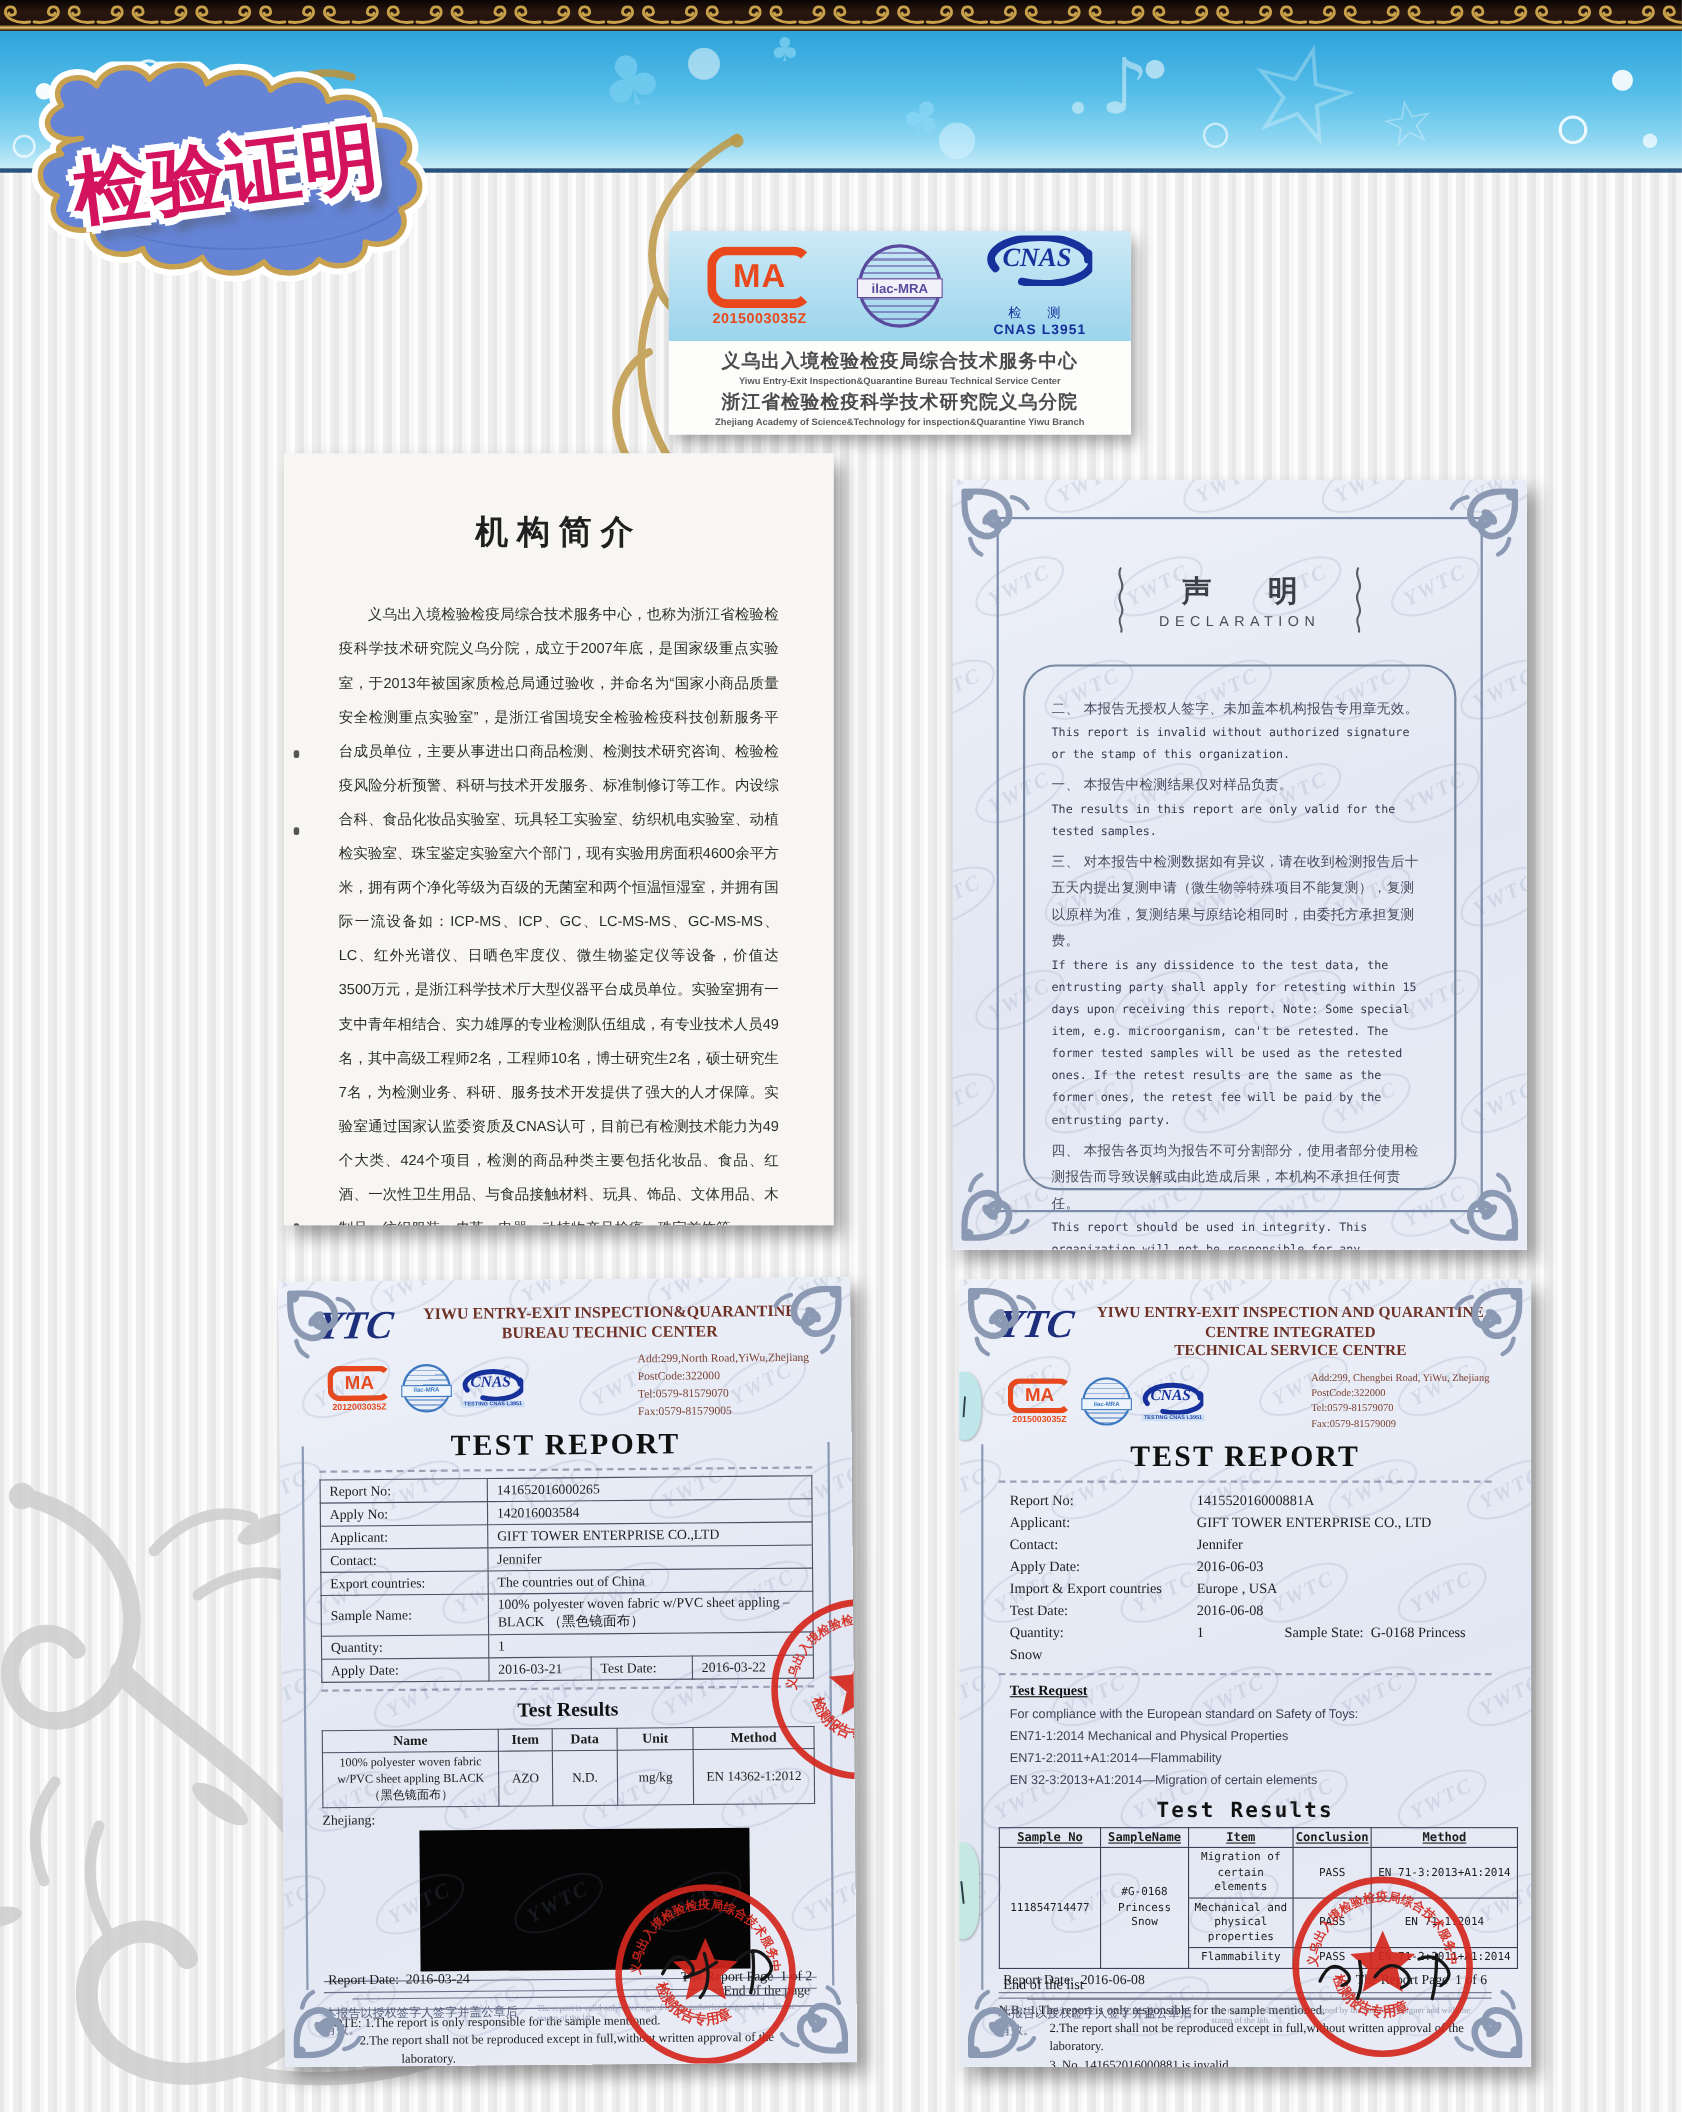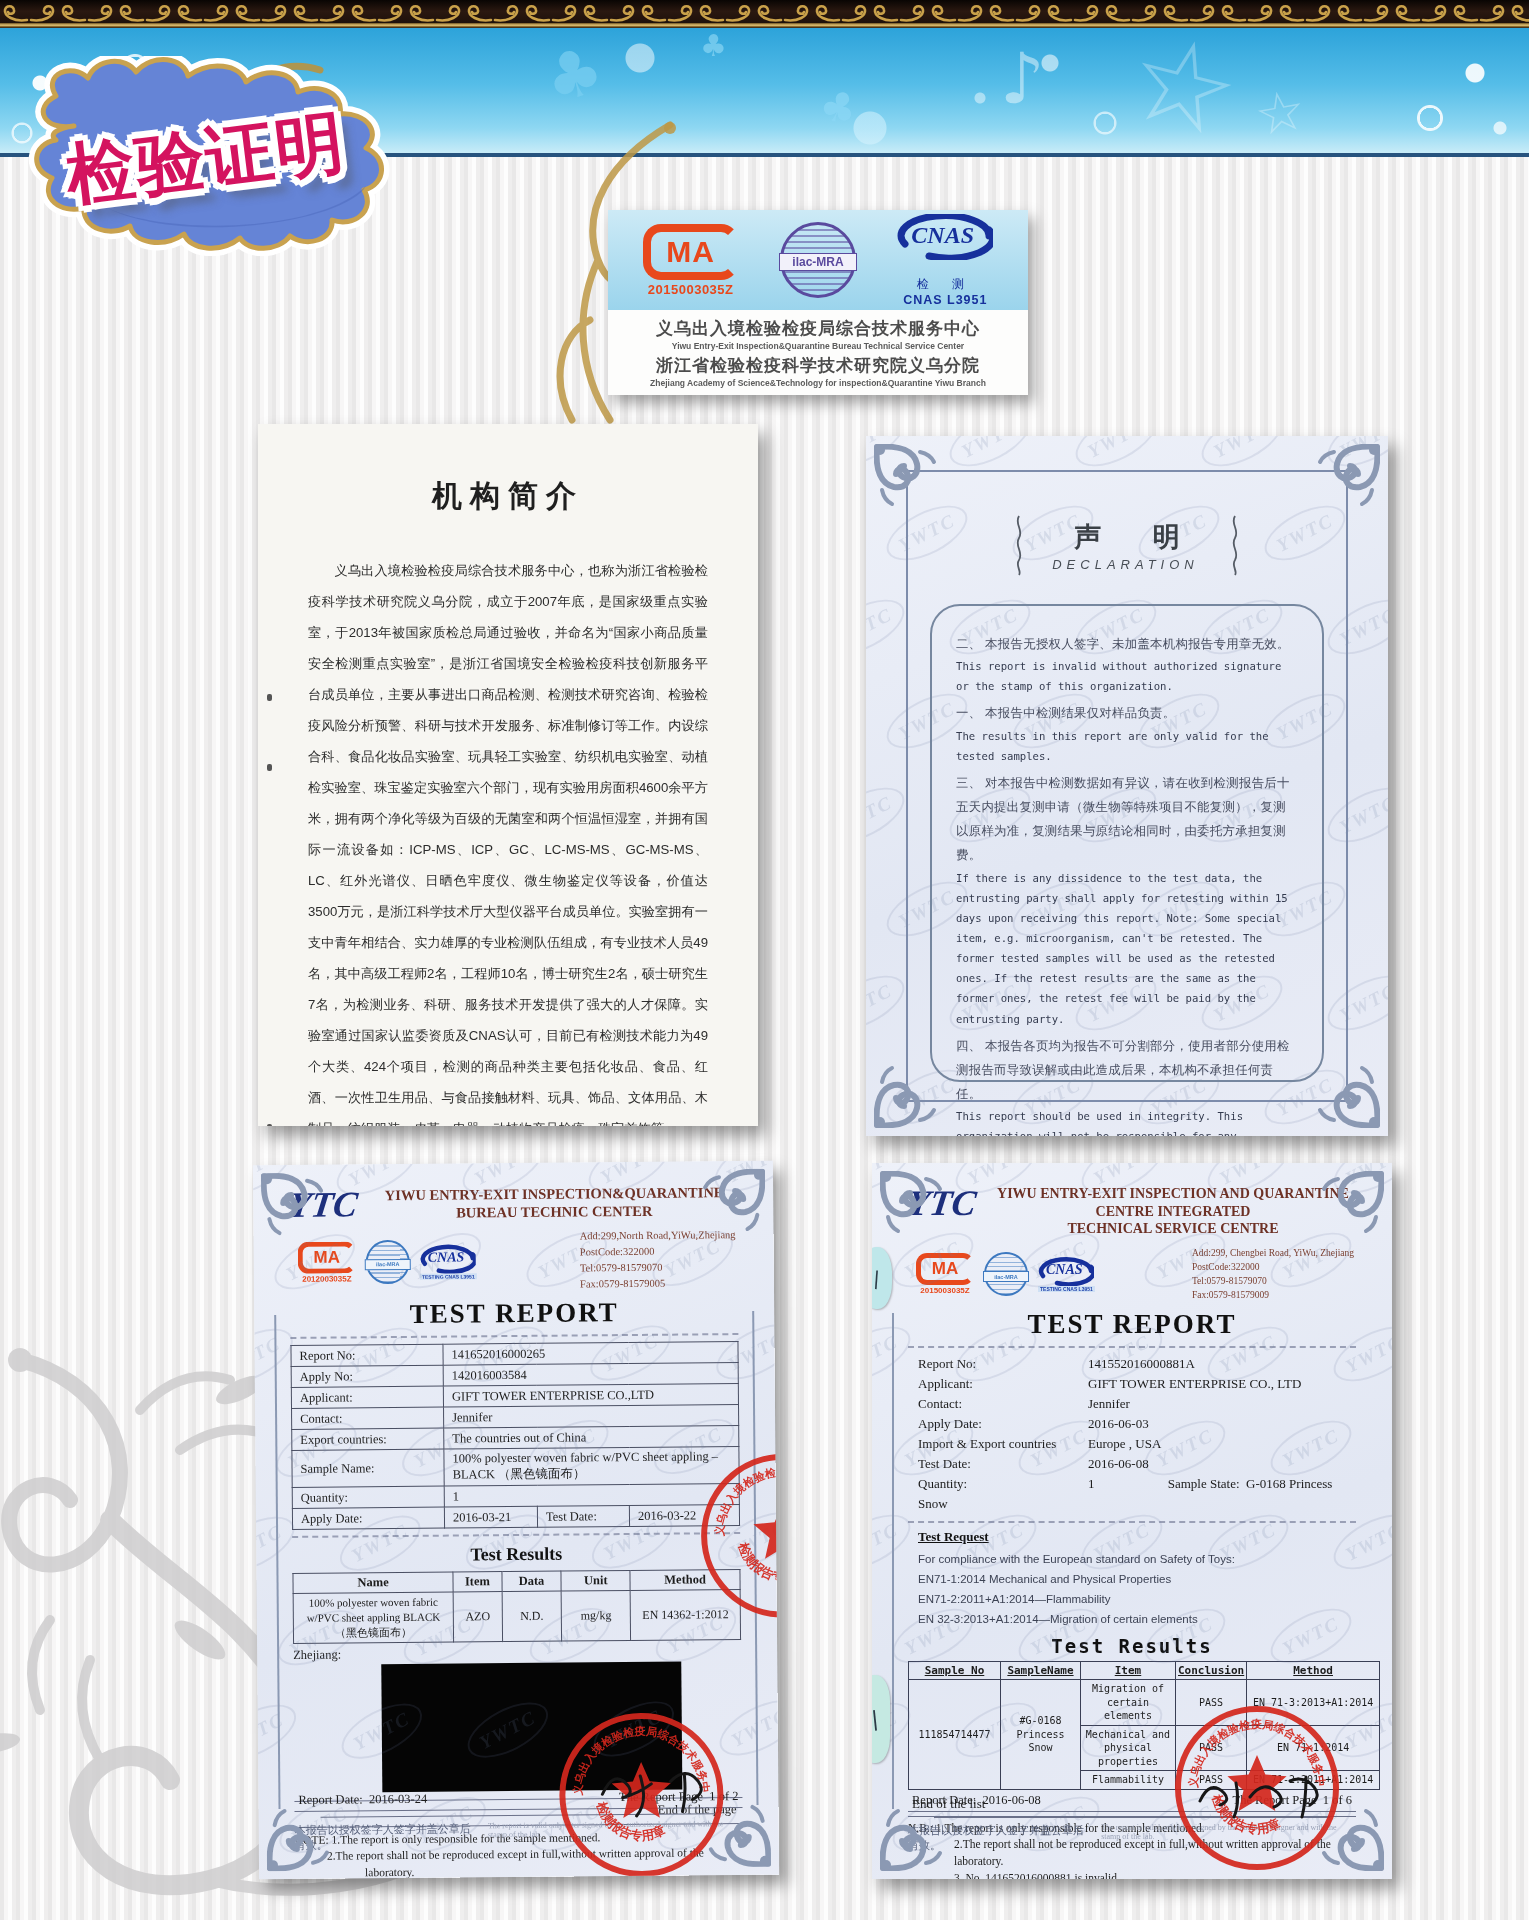--- a/index.html
+++ b/index.html
@@ -62,31 +62,31 @@
   
   .doc{position:absolute;box-shadow:8px 10px 16px rgba(0,0,0,.38);overflow:hidden;z-index:3;}
   .paper-white{background:#f7f6f2;}
   .paper-blue{background:linear-gradient(160deg,#eef1f9,#e2e7f3 55%,#e9ecf6);}
   .wm-layer{position:absolute;inset:0;overflow:hidden;pointer-events:none;}
   .wm{position:absolute;width:88px;height:42px;border:2px solid rgba(108,124,162,.15);border-radius:50%;color:rgba(108,124,162,.17);font:italic bold 19px "Liberation Serif",serif;display:flex;align-items:center;justify-content:center;transform:rotate(-27deg);letter-spacing:2px;}
   .corner{position:absolute;width:70px;height:70px;z-index:2;}
   .corner.tl{left:8px;top:8px}.corner.tr{right:8px;top:8px;transform:scaleX(-1)}
   .corner.bl{left:8px;bottom:8px;transform:scaleY(-1)}.corner.br{right:8px;bottom:8px;transform:scale(-1,-1)}
   
-  #doc-intro{left:258px;top:424px;width:500px;height:702px;padding:52px 50px 0;}
+  #doc-intro{left:258px;top:412px;width:500px;height:702px;padding:52px 50px 0;}
   .intro-title{text-align:center;font-size:30px;font-weight:bold;letter-spacing:8px;color:#1f1f1f;}
   .intro-body{margin-top:38px;font-size:13.2px;line-height:2.35;color:#2c2c2c;text-align:justify;}
   .intro-body p{text-indent:2em;}
   .hole{position:absolute;left:9px;width:5px;height:7px;background:#555;border-radius:2px;}
   
   #doc-dec{left:866px;top:436px;width:522px;height:700px;}
   .dec-frame{position:absolute;inset:34px 40px;border:2px solid #7d8cab;z-index:1;}
   .dec-title-row{position:absolute;top:78px;left:0;width:100%;display:flex;align-items:center;justify-content:center;gap:26px;z-index:2;}
   .dec-cn{font-size:27px;font-weight:bold;letter-spacing:22px;color:#3a4046;text-indent:22px;}
-  .dec-en{font-size:13px;letter-spacing:5px;color:#474d55;margin-top:2px;font-style:italic;}
+  .dec-en{font-size:13px;letter-spacing:5px;color:#474d55;text-align:center;margin-top:2px;}
   .dec-box{position:absolute;left:64px;right:64px;top:168px;height:478px;border:2px solid #76879f;border-radius:30px;padding:26px 24px;z-index:2;}
   .dec-item-cn{font-size:12.4px;color:#464c5f;line-height:1.95;letter-spacing:.3px;}
   .dec-item-en{font-family:"DejaVu Sans Mono",monospace;font-size:10.6px;color:#333a4e;line-height:1.9;margin-bottom:5px;}
   
   .rep{padding:18px 36px 0;}
   .rep-head{display:flex;align-items:flex-start;gap:14px;margin-top:4px;}
   .ytc{font:italic 900 36px "Liberation Serif",serif;color:#1d2f7c;transform:skewX(-8deg);line-height:1;}
   .rep-org{flex:1;text-align:center;color:#6d3125;font-family:"Liberation Serif",serif;font-weight:bold;}
   .rep-org div{line-height:1.25;}
   .logo-row{display:flex;align-items:center;gap:10px;margin:8px 0 2px 8px;}

